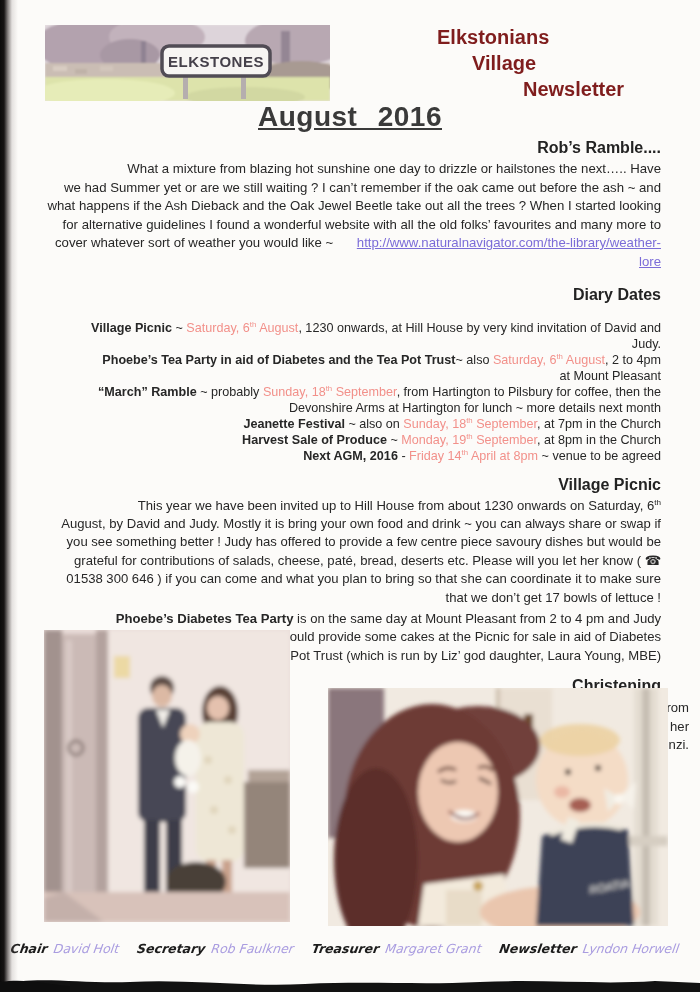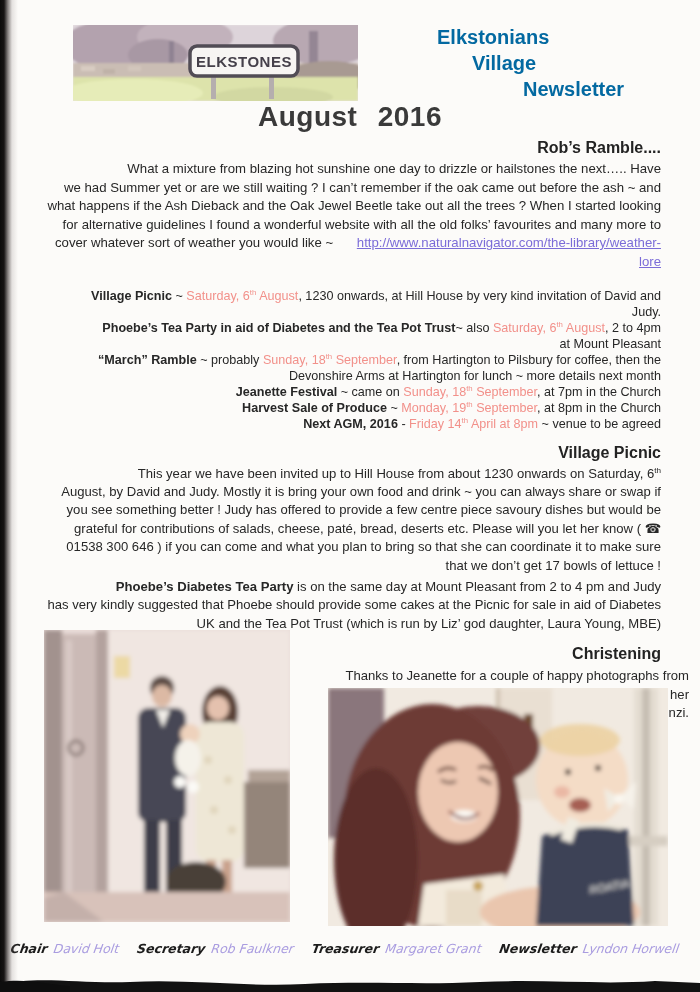--- a/index.html
+++ b/index.html
@@ -3,26 +3,26 @@
 <meta charset="utf-8">
 <style>
   html,body{margin:0;padding:0;background:#e9e9e9;}
   .page{position:relative;width:700px;height:992px;margin:0 auto;background:#fcfbf9;overflow:hidden;
         font-family:"Liberation Sans","DejaVu Sans",sans-serif;color:#272727;}
   
   .scan-left{position:absolute;left:0;top:0;bottom:0;width:18px;
     background:linear-gradient(90deg,#0b0b0b 0,#161414 4px,rgba(45,38,38,.55) 8px,rgba(120,108,108,.18) 12px,rgba(160,150,150,0) 18px);}
   .scan-bottom{position:absolute;left:0;bottom:0;width:700px;height:22px;}
   
-  .mast-photo{position:absolute;left:45px;top:25px;width:285px;height:76px;margin-left:28px;}
-  .mast-title{position:absolute;left:437px;top:24px;font-size:20px;font-weight:700;line-height:26px;color:#0369a1;}
+  .mast-photo{position:absolute;left:45px;top:25px;width:285px;height:76px;}
+  .mast-title{position:absolute;left:437px;top:24px;font-size:20px;font-weight:700;line-height:26px;color:#7f1d1d;}
   .mast-title .l2{margin-left:35px;}
   .mast-title .l3{margin-left:86px;}
   .issue{position:absolute;left:0;top:101px;width:700px;text-align:center;
-         font-size:28px;font-weight:700;color:#3a3a3a;word-spacing:12px;letter-spacing:.5px;}
+         font-size:28px;font-weight:700;color:#3a3a3a;word-spacing:12px;letter-spacing:.5px;text-decoration:underline;}
   
   .content{position:absolute;left:45px;top:139px;width:616px;text-align:right;}
   .section{font-size:16px;font-weight:700;color:#232323;margin:0;}
   p{margin:0;}
   .robs-para{margin-top:3px;font-size:13.2px;line-height:18.6px;text-indent:70px;}
   a.weather-link{color:#7b6cd8;text-decoration:underline;cursor:pointer;margin-left:20px;}
   .diary-head{margin-top:14px;}
   .diary-list{margin-top:16px;font-size:12.6px;line-height:16px;}
   .diary-entry{padding-left:116px;text-indent:-72px;}
   .vp-head{margin-top:12px;}
@@ -87,25 +87,26 @@
     <div class="l3">Newsletter</div>
   </div>
 
   <div class="issue">August 2016</div>
 
   <div class="content">
 
     <h2 class="section">Rob’s Ramble....</h2>
     <p class="robs-para"><span>What a mixture from blazing hot sunshine one day to drizzle or hailstones the next…..   Have we had Summer yet or are we still waiting ?   I can’t remember if the oak came out before the ash ~ and what happens if the Ash Dieback and the Oak Jewel Beetle take out all the trees ?   When I started looking for alternative guidelines I found a wonderful website with all the old folks’ favourites and many more to cover whatever sort of weather you would like ~ </span><a class="weather-link">http://www.naturalnavigator.com/the-library/weather-lore</a></p>
 
+    <h2 class="section diary-head">Diary Dates</h2>
     <div class="diary-list">
       <div class="diary-entry"><span class="b">Village Picnic </span><span>~ </span><span class="date">Saturday, 6</span><span class="date sup">th</span><span class="date"> August</span><span>, 1230 onwards, at Hill House by very kind invitation of David and Judy.</span></div>
       <div class="diary-entry"><span class="b">Phoebe’s Tea Party in aid of Diabetes and the Tea Pot Trust</span><span>~ also </span><span class="date">Saturday, 6</span><span class="date sup">th</span><span class="date"> August</span><span>, 2 to 4pm at Mount Pleasant</span></div>
       <div class="diary-entry"><span class="b">“March” Ramble </span><span>~ probably </span><span class="date">Sunday, 18</span><span class="date sup">th</span><span class="date"> September</span><span>, from Hartington to Pilsbury for coffee, then the Devonshire Arms at Hartington for lunch ~ more details next month</span></div>
-      <div class="diary-entry"><span class="b">Jeanette Festival </span><span>~ came on </span><span class="date">Sunday, 18</span><span class="date sup">th</span><span class="date"> September</span><span>, at 7pm in the Church</span></div>
+      <div class="diary-entry"><span class="b">Jeanette Festival </span><span>~ also on </span><span class="date">Sunday, 18</span><span class="date sup">th</span><span class="date"> September</span><span>, at 7pm in the Church</span></div>
       <div class="diary-entry"><span class="b">Harvest Sale of Produce </span><span>~ </span><span class="date">Monday, 19</span><span class="date sup">th</span><span class="date"> September</span><span>, at 8pm in the Church</span></div>
       <div class="diary-entry"><span class="b">Next AGM, 2016 </span><span> -  </span><span class="date">Friday 14</span><span class="date sup">th</span><span class="date"> April at 8pm</span><span> ~ venue to be agreed</span></div>
     </div>
 
     <h2 class="section vp-head">Village Picnic</h2>
     <p class="vp-para"><span>This year we have been invited up to Hill House from about 1230 onwards on Saturday, 6</span><span class="sup">th</span><span> August, by David and Judy.    Mostly it is bring your own food and drink ~ you can always share or swap if you see something better !    Judy has offered to provide a few centre piece savoury dishes but would be grateful for contributions of salads, cheese, paté, bread, deserts etc. Please will you let her know ( ☎ 01538 300 646 ) if you can come and what you plan to bring so that she can coordinate it to make sure that we don’t get 17 bowls of lettuce !</span></p>
     <p class="vp-para"><span class="b">Phoebe’s Diabetes Tea Party</span><span> is on the same day at Mount Pleasant from 2 to 4 pm and Judy has very kindly suggested that Phoebe should provide some cakes at the Picnic for sale in aid of Diabetes UK and the Tea Pot Trust (which is run by Liz’ god daughter, Laura Young, MBE)</span></p>
 
     <h2 class="section chr-head">Christening</h2>
     <p class="chr-para">Thanks to Jeanette for a couple of happy photographs from the christening of her grand daughter, Georgie Jane, with her parents, Lee and Linzi.</p>

